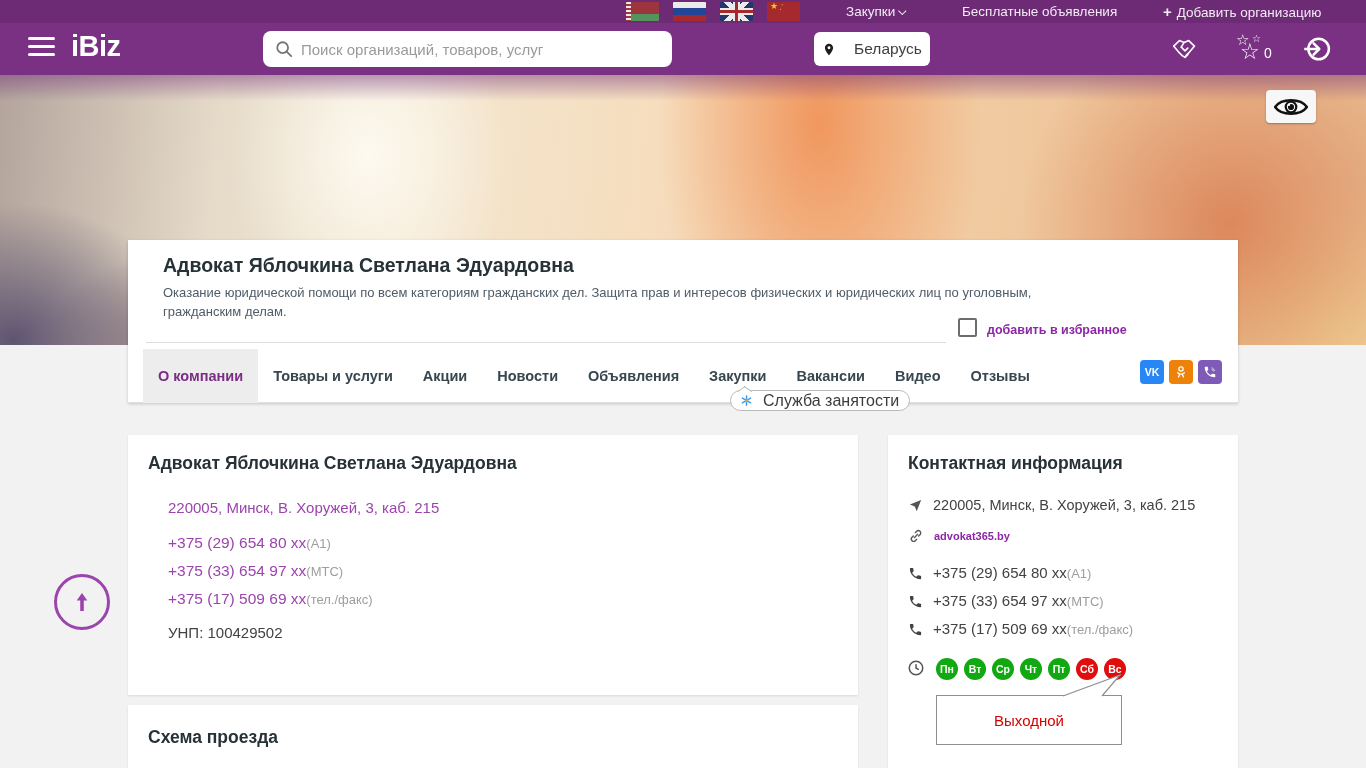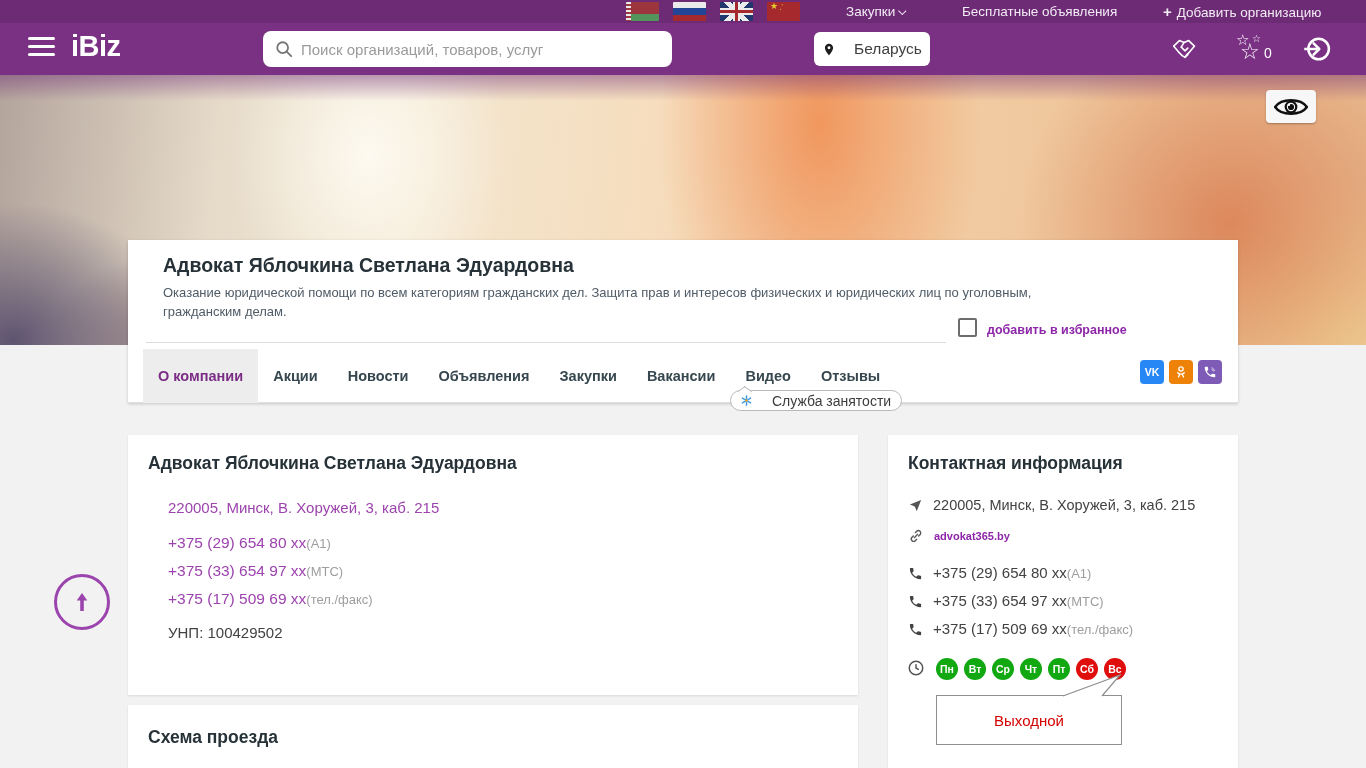--- a/index.html
+++ b/index.html
@@ -80,21 +80,21 @@
   .tab{padding:0 15px;display:flex;align-items:center;font-size:14.5px;font-weight:bold;color:#37474f;cursor:pointer;white-space:nowrap;}
   .tab.active{background:#ededed;color:#7b2d86;}
   .social{right:16px;top:120px;display:flex;gap:5px;}
   .sbtn{width:24px;height:24px;border-radius:4px;display:flex;align-items:center;justify-content:center;cursor:pointer;}
   .sbtn.vk{background:var(--vk);color:#fff;font-size:10.5px;font-weight:bold;}
   .sbtn.ok{background:var(--ok);}
   .sbtn.viber{background:var(--viber);}
 
   
   .vactip{left:730px;top:390px;height:21px;background:#fff;border:1px solid #b9b9b9;border-radius:11px;
-    display:flex;align-items:center;gap:20px;padding:9px 10px;font-size:14px;color:#3c3c3c;z-index:5;}
+    display:flex;align-items:center;gap:11px;padding:9px 10px;font-size:16px;color:#3c3c3c;z-index:5;}
   .vactip::before{content:'';position:absolute;left:9px;top:-4px;width:8px;height:8px;background:#fff;
     border-left:1px solid #b9b9b9;border-top:1px solid #b9b9b9;transform:rotate(35deg) skewX(-20deg);}
 
   
   .card{background:#fff;box-shadow:0 1px 2px rgba(0,0,0,.1);}
   .aboutcard{left:128px;top:435px;width:730px;height:260px;}
   .mapcard{left:128px;top:705px;width:730px;height:120px;}
   .contactcard{left:888px;top:435px;width:350px;height:333px;}
   .cardh{font-size:17.5px;font-weight:bold;color:#263238;}
   .link{color:var(--accent);text-decoration:none;cursor:pointer;}
@@ -185,20 +185,21 @@
 <div class="abs maincard">
   <div class="abs cotitle">Адвокат Яблочкина Светлана Эдуардовна</div>
   <div class="abs codesc">Оказание юридической помощи по всем категориям гражданских дел. Защита прав и интересов физических и юридических лиц по уголовным, гражданским делам.</div>
   <div class="abs favrow">
     <div class="favbox"></div>
     <div class="favlabel">добавить в избранное</div>
   </div>
   <div class="abs divider"></div>
   <div class="abs tabs">
     <div class="tab active">О компании</div>
+    <div class="tab">Товары и услуги</div>
     <div class="tab">Акции</div>
     <div class="tab">Новости</div>
     <div class="tab">Объявления</div>
     <div class="tab">Закупки</div>
     <div class="tab">Вакансии</div>
     <div class="tab">Видео</div>
     <div class="tab">Отзывы</div>
   </div>
   <div class="abs social">
     <div class="sbtn vk">

